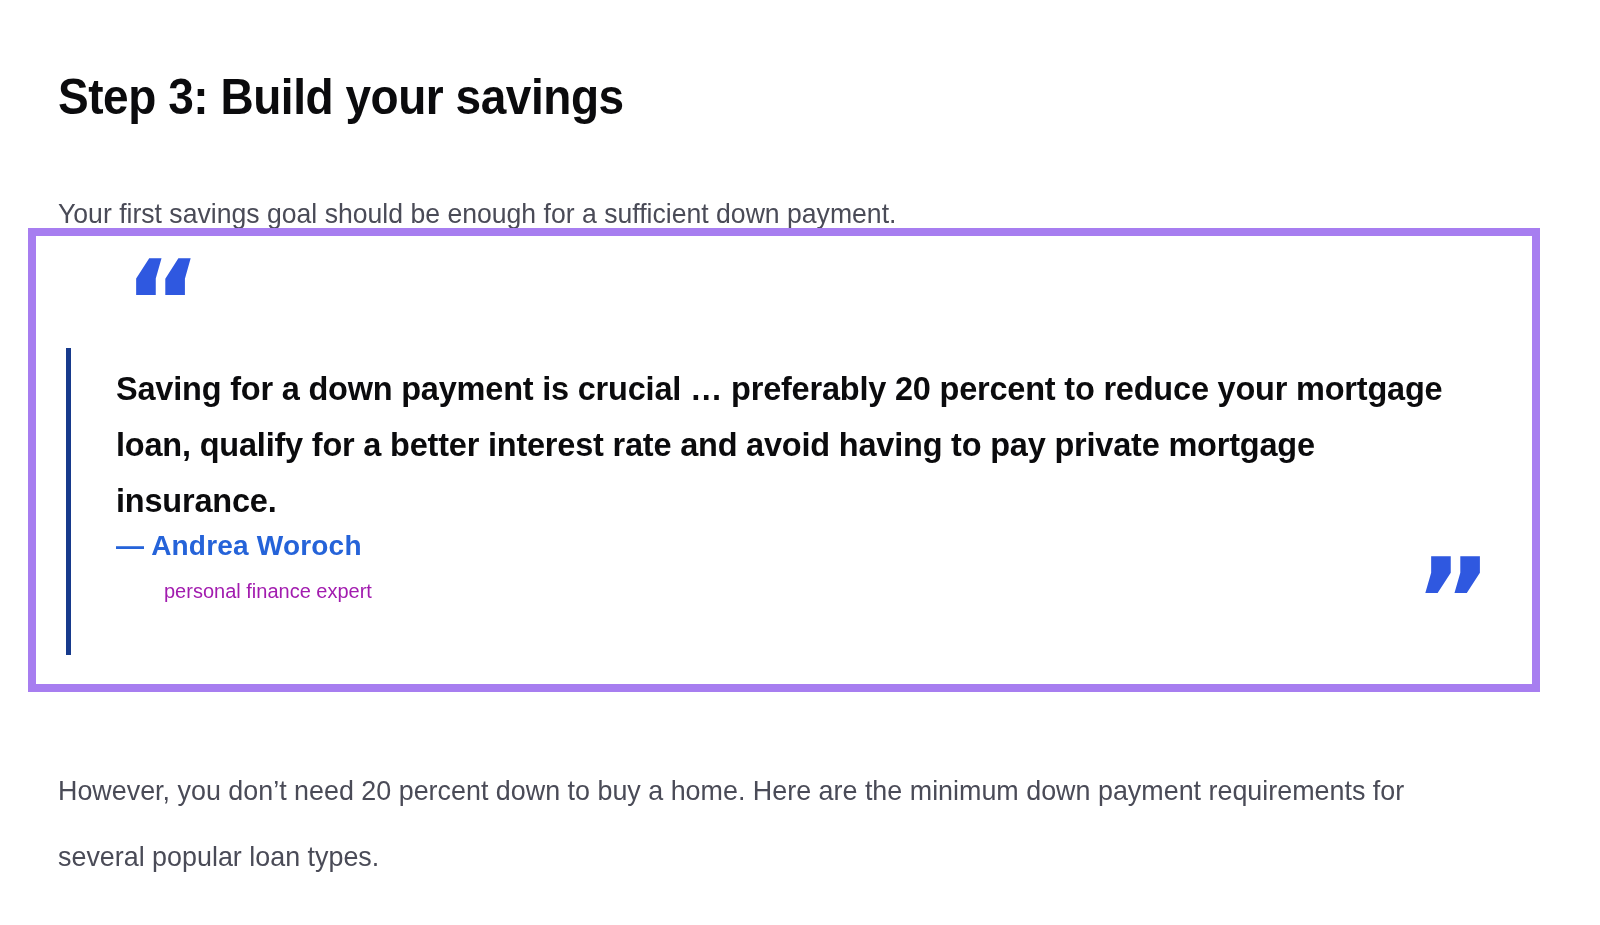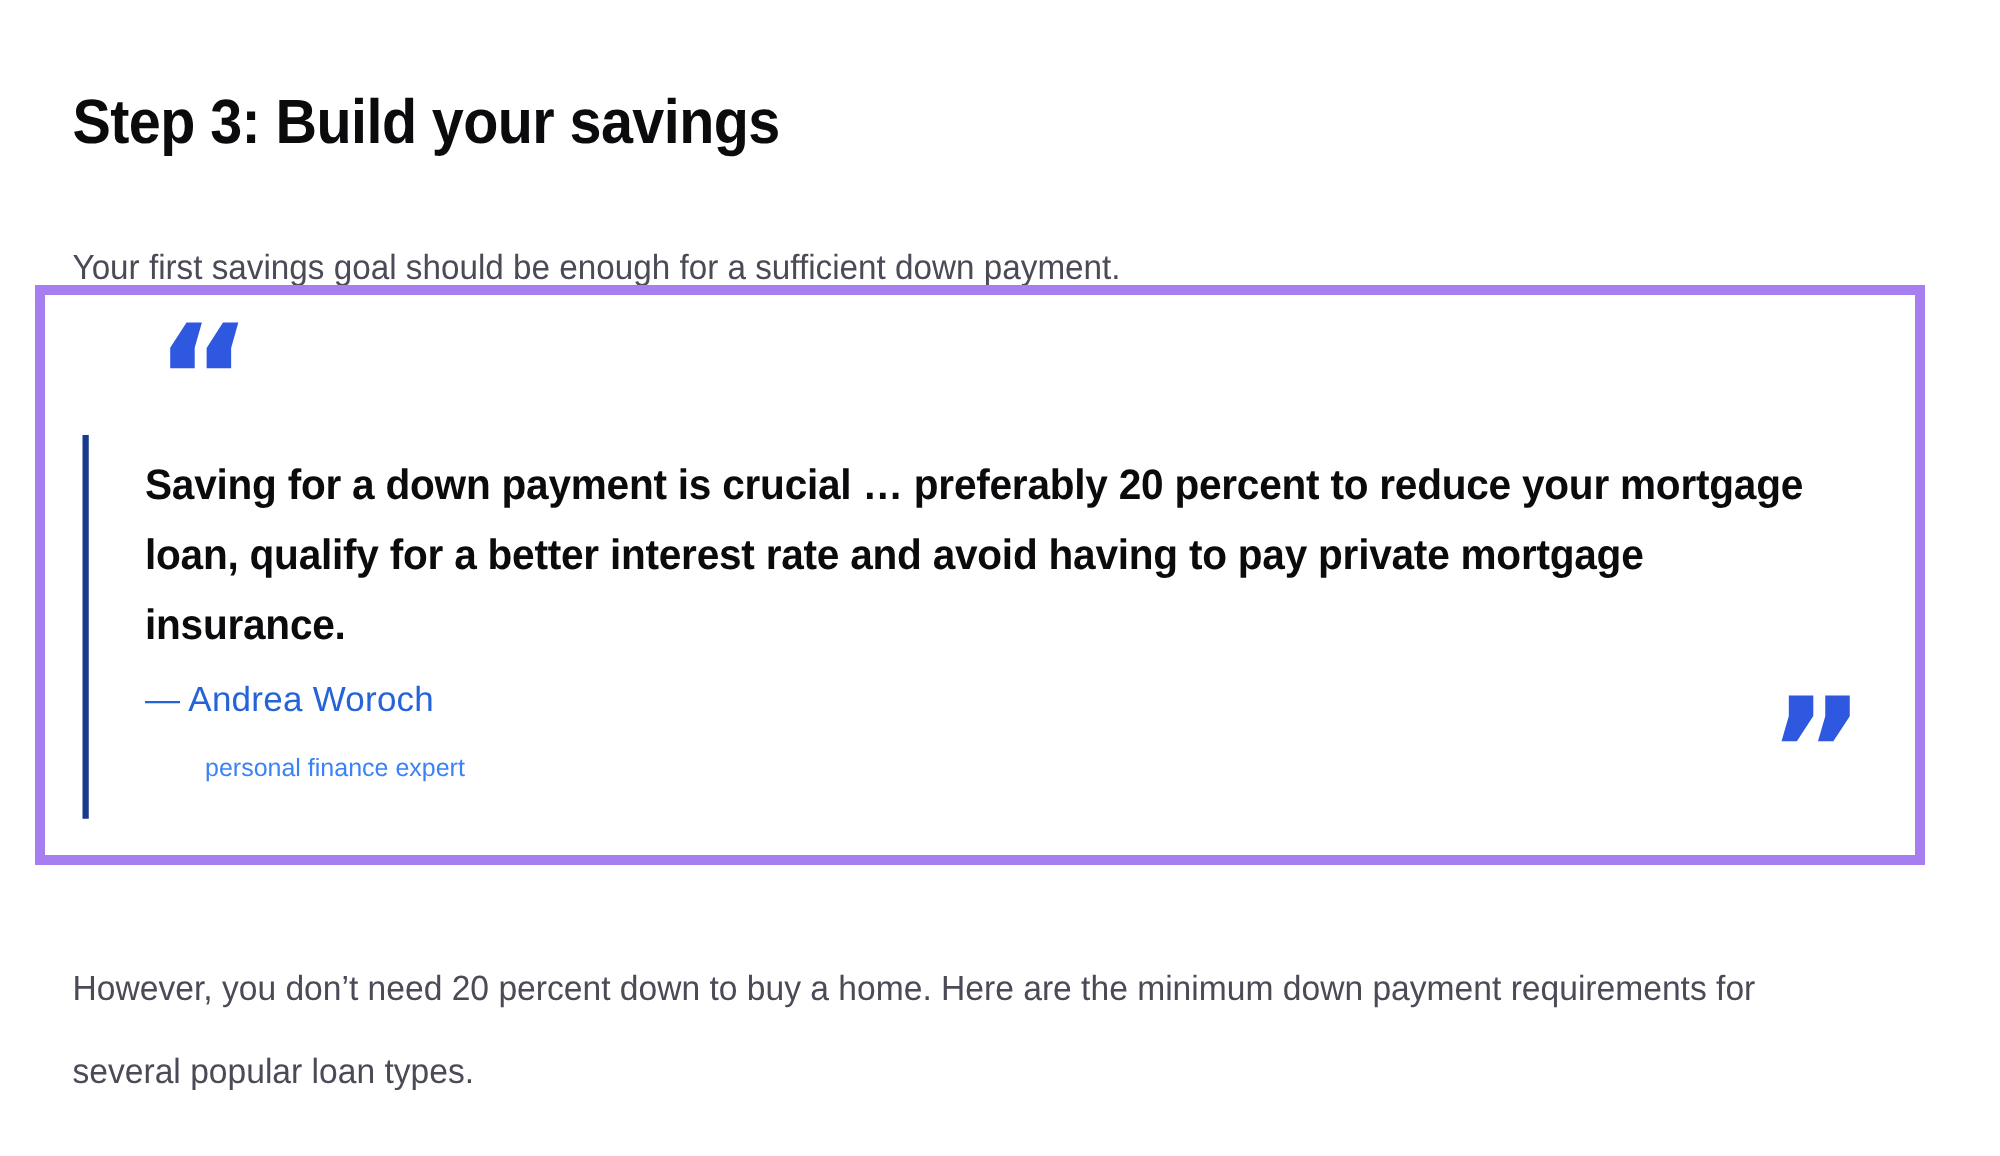--- a/index.html
+++ b/index.html
@@ -119,35 +119,34 @@
     line-height: 56px;
     font-weight: 700;
     color: #0b0b0d;
     letter-spacing: -0.2px;
     transform: scaleX(0.955);
     transform-origin: left top;
     margin: 0;
   }
 
   .quote-attribution {
-    margin-top: 14px;
     font-size: 28px;
     line-height: 36px;
-    font-weight: 400;
+    font-weight: 700;
     color: #2563d9;
     letter-spacing: 0.2px;
   }
 
   .quote-role {
-    margin-top: 24px;
+    margin-top: 14px;
     margin-left: 48px;
     font-size: 20px;
     line-height: 26px;
     font-weight: 400;
-    color: #3b82f6;
+    color: #a21caf;
   }
 
   
   .closing-paragraph {
     position: absolute;
     left: 58px;
     top: 730px;
     width: 1470px;
     font-size: 28px;
     line-height: 66px;

